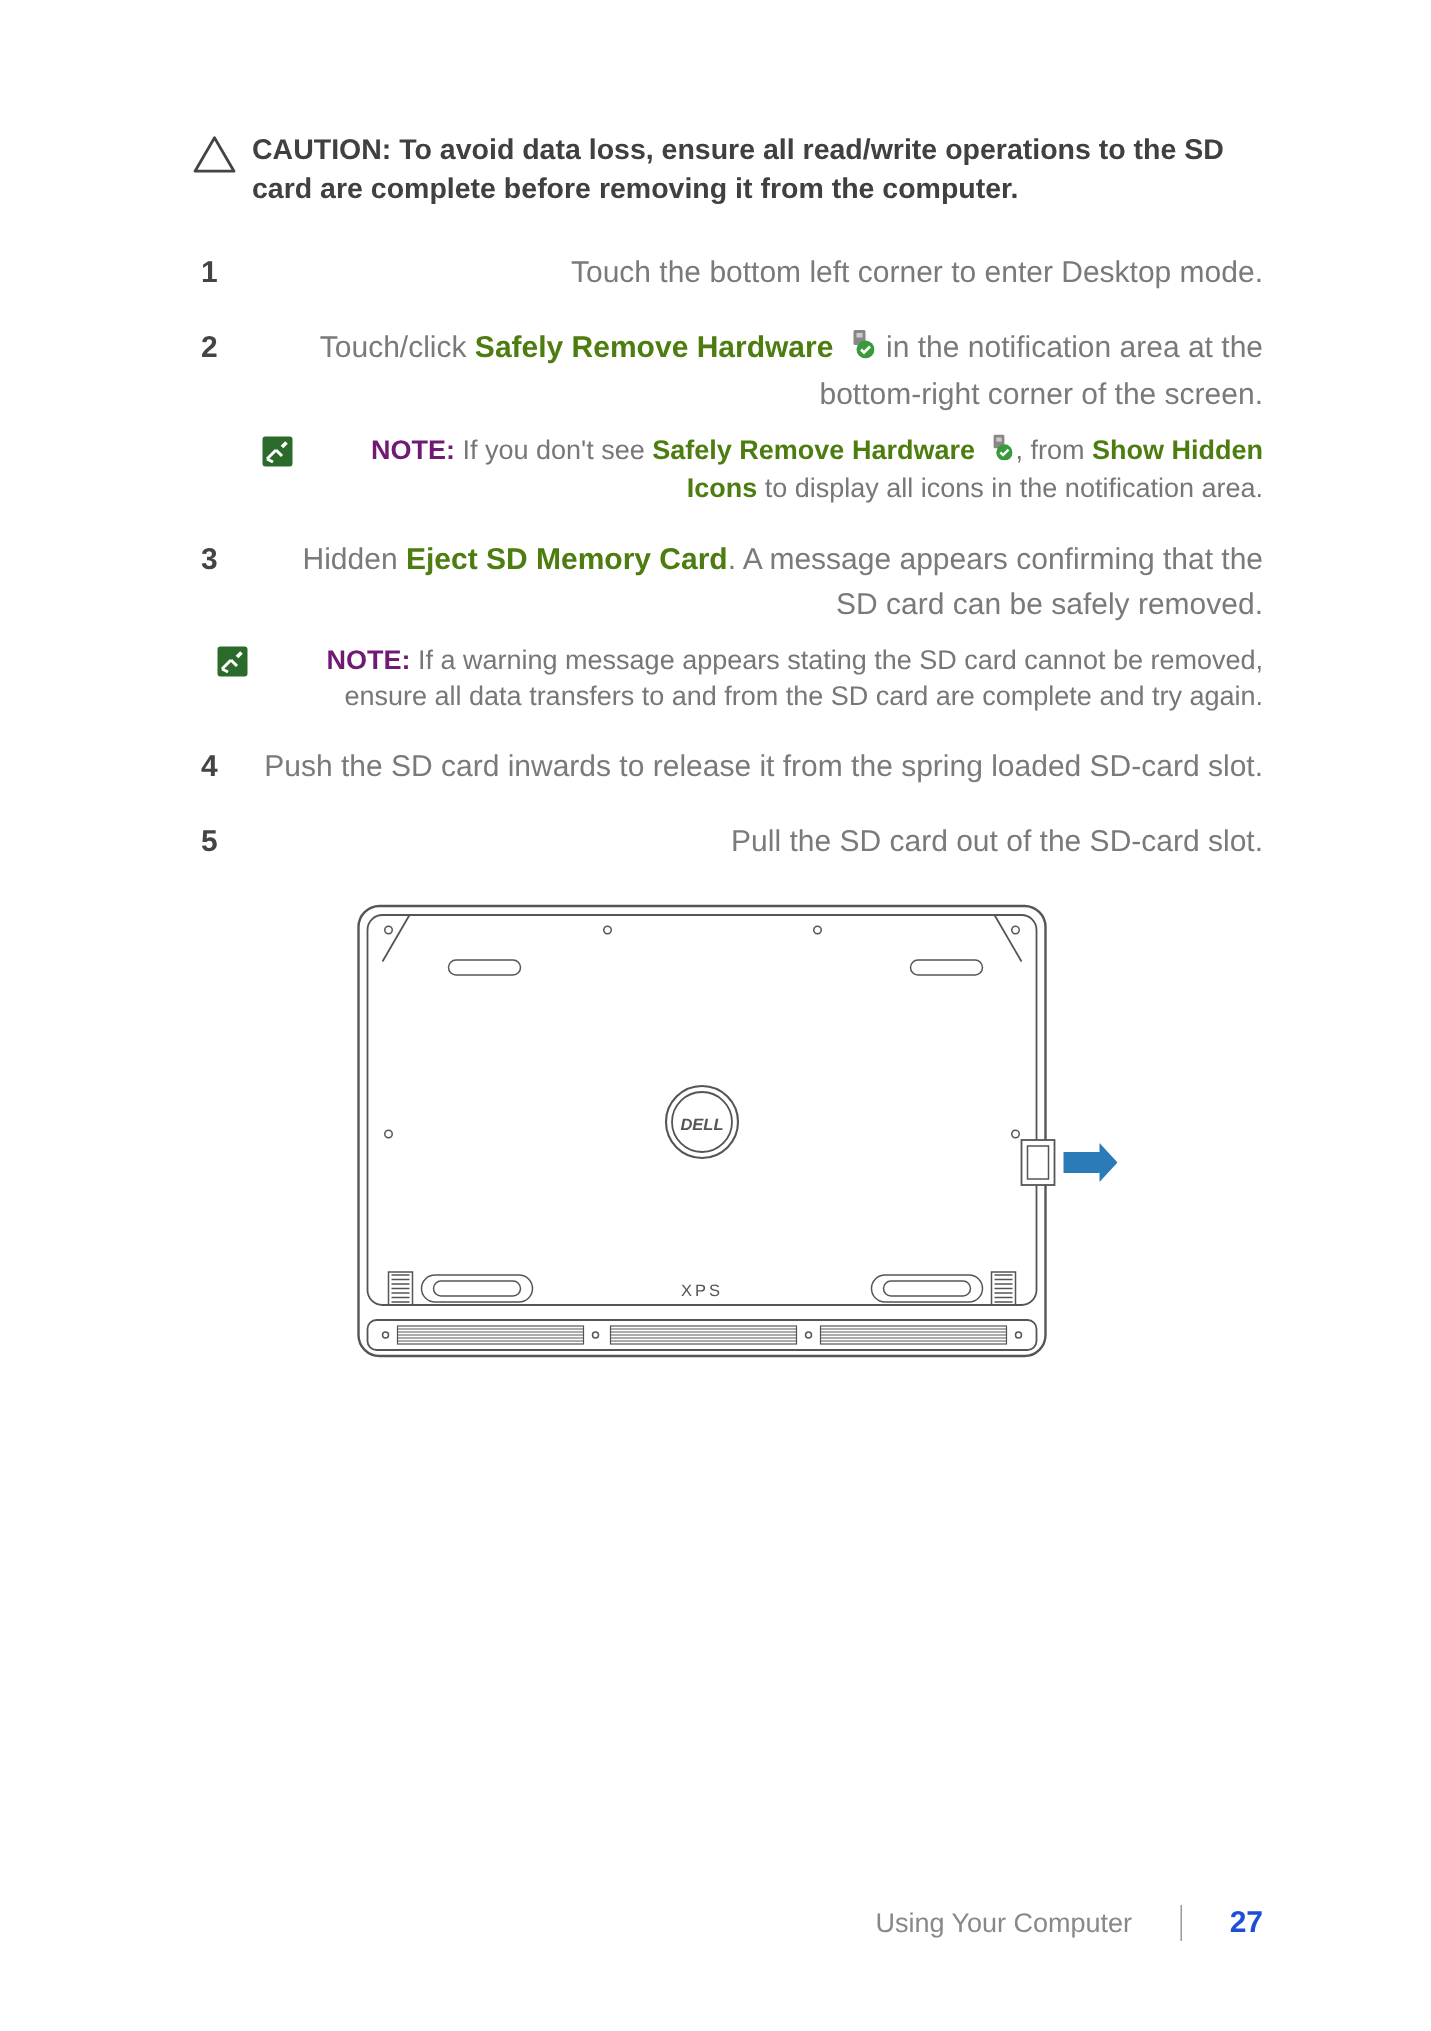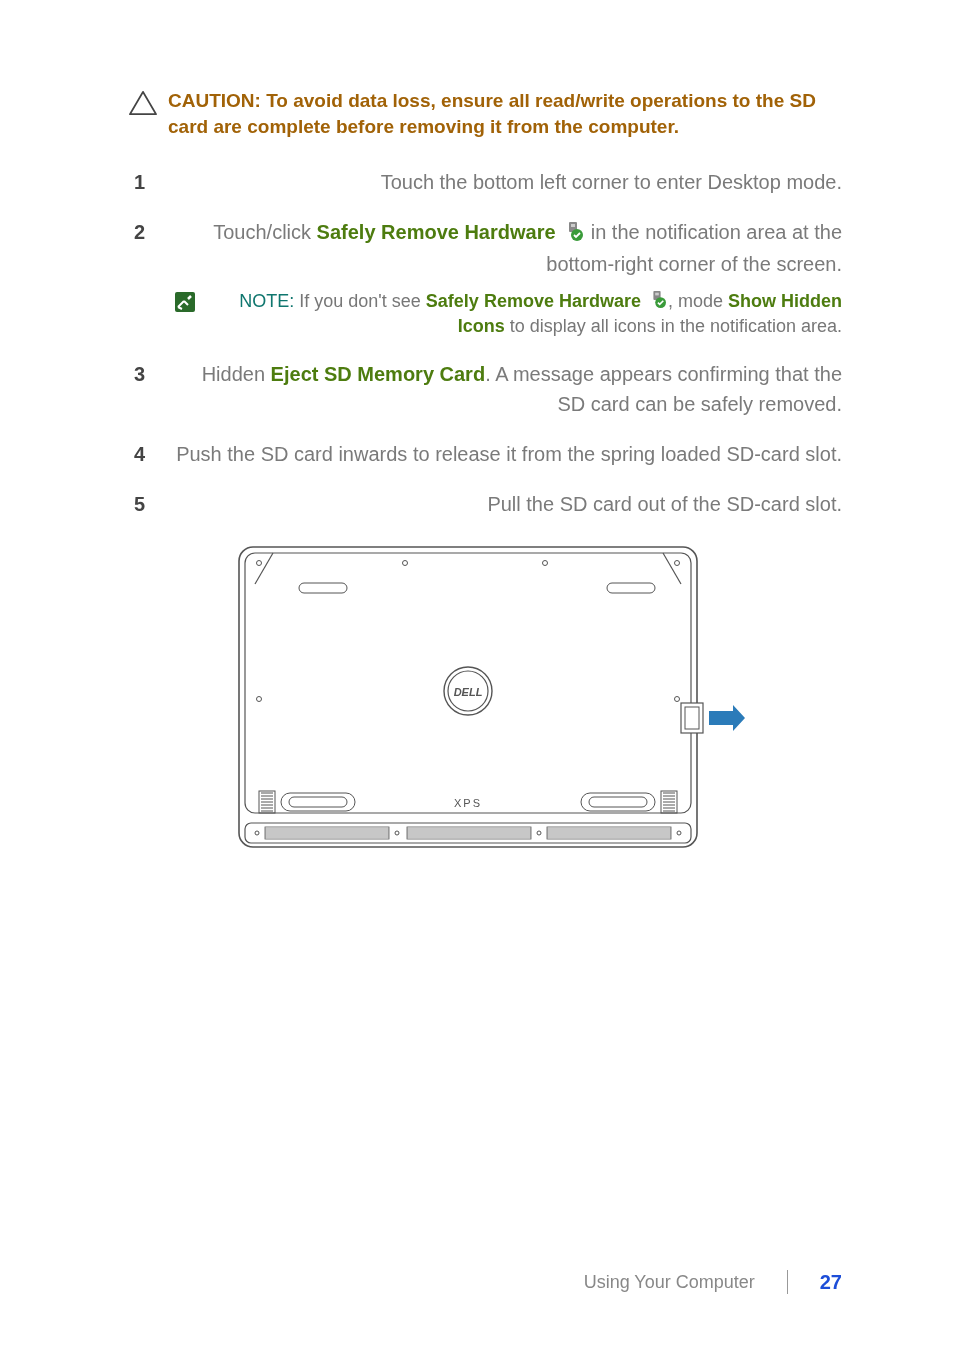--- a/index.html
+++ b/index.html
@@ -30,21 +30,21 @@
     margin-bottom: 28px;
   }
   .caution-icon {
     width: 30px;
     height: 26px;
     flex: 0 0 auto;
     margin-top: 2px;
   }
   .caution-text {
     font-weight: 700;
-    color: #a16207;
+    color: #404040;
     font-size: 19px;
     line-height: 1.35;
   }
   ol.steps {
     list-style: none;
     padding: 0;
     margin: 0;
     counter-reset: step;
     text-align: right;
   }
@@ -86,22 +86,22 @@
   .note-wrap.extra-indent {
     margin-left: 0px;
   }
   .note-icon {
     width: 22px;
     height: 22px;
     flex: 0 0 auto;
     margin-top: 2px;
   }
   .note-label {
-    font-weight: 400;
-    color: #0f766e;
+    font-weight: 700;
+    color: #701a75;
   }
   .inline-icon {
     display: inline-block;
     vertical-align: middle;
     margin: 0 2px;
   }
   .diagram {
     display: block;
     margin: 20px auto 0 auto;
   }
@@ -165,28 +165,38 @@
         </svg>
         <div>
           <span class="note-label">NOTE:</span><span> If you don't see </span><span class="bold">Safely Remove Hardware</span>
           <span class="inline-icon">
             <svg width="18" height="18" viewBox="0 0 20 20">
               <rect x="6" y="1" width="8" height="10" rx="1" fill="#888"></rect>
               <rect x="8" y="3" width="4" height="3" fill="#ccc"></rect>
               <circle cx="14" cy="14" r="6" fill="#3a9b3a"></circle>
               <path d="M11 14 l2 2 l4 -4" stroke="#fff" stroke-width="1.8" fill="none"></path>
             </svg>
-          </span><span>, mode </span><span class="bold">Show Hidden Icons</span><span> to display all icons in the notification area.</span>
+          </span><span>, from </span><span class="bold">Show Hidden Icons</span><span> to display all icons in the notification area.</span>
         </div>
       </div>
     </li>
 
     <li>
       <span>Hidden </span><span class="bold">Eject SD Memory Card</span><span>. A message appears confirming that the SD card can be safely removed.</span>
 
+      <div class="note-wrap extra-indent" style="margin-left:-30px;">
+        <svg class="note-icon" viewBox="0 0 22 22">
+          <rect x="1" y="1" width="20" height="20" rx="2" fill="#2a6a2a"></rect>
+          <path d="M4 16 L10 10 M4 16 L8 18 M10 10 L14 14" stroke="#fff" stroke-width="2" fill="none"></path>
+          <path d="M14 8 L17 5" stroke="#fff" stroke-width="2.5"></path>
+        </svg>
+        <div>
+          <span class="note-label">NOTE:</span><span> If a warning message appears stating the SD card cannot be removed, ensure all data transfers to and from the SD card are complete and try again.</span>
+        </div>
+      </div>
     </li>
 
     <li>
       <span>Push the SD card inwards to release it from the spring loaded SD-card slot.</span>
     </li>
 
     <li>
       <span>Pull the SD card out of the SD-card slot.</span>
     </li>
 

